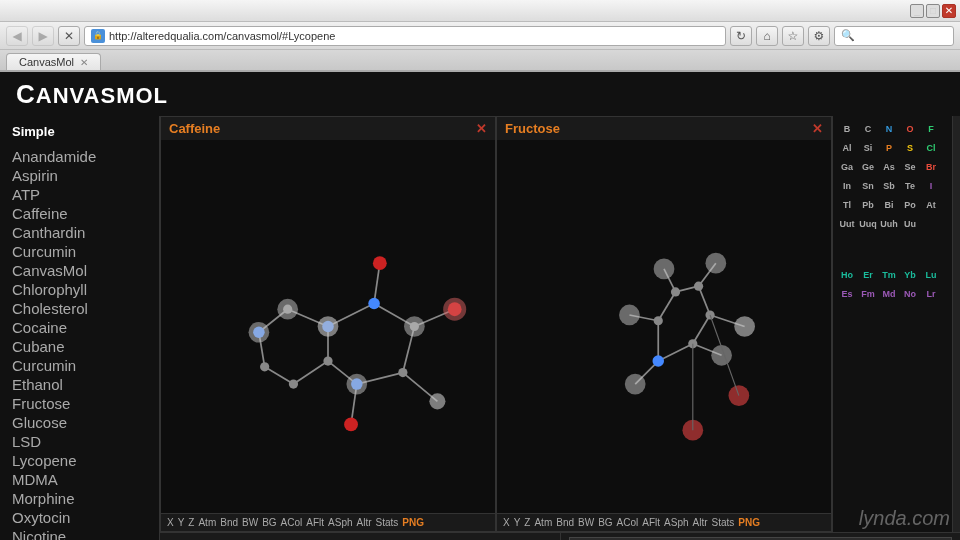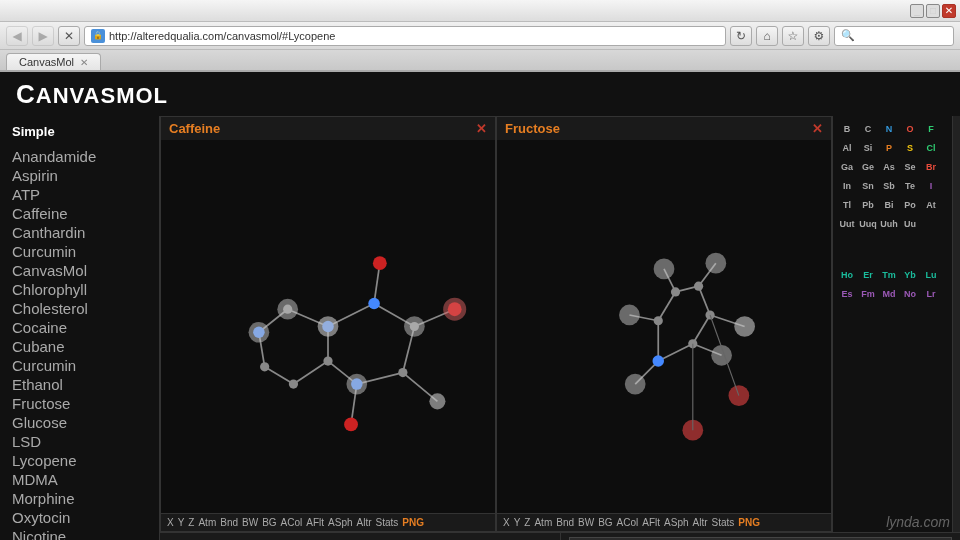--- a/index.html
+++ b/index.html
@@ -595,13 +595,13 @@
 
         <div class="bottom-right">
           <textarea class="import-textarea" placeholder="Paste here PDB / SDF / MOL molecule definition and click Import molecule button" style=""></textarea>
 
         </div>
       </div>
     </div>
   </div>
 </div>
 
-<div style="position:fixed; bottom:10px; right:10px; color:#888; font-size:14px; font-style:italic; opacity:0.7;">lynda.com</div>
+<div style="position:fixed; bottom:10px; right:10px; color:#888; font-size:20px; font-style:italic; opacity:0.7;">lynda.com</div>
 
 </body></html>

